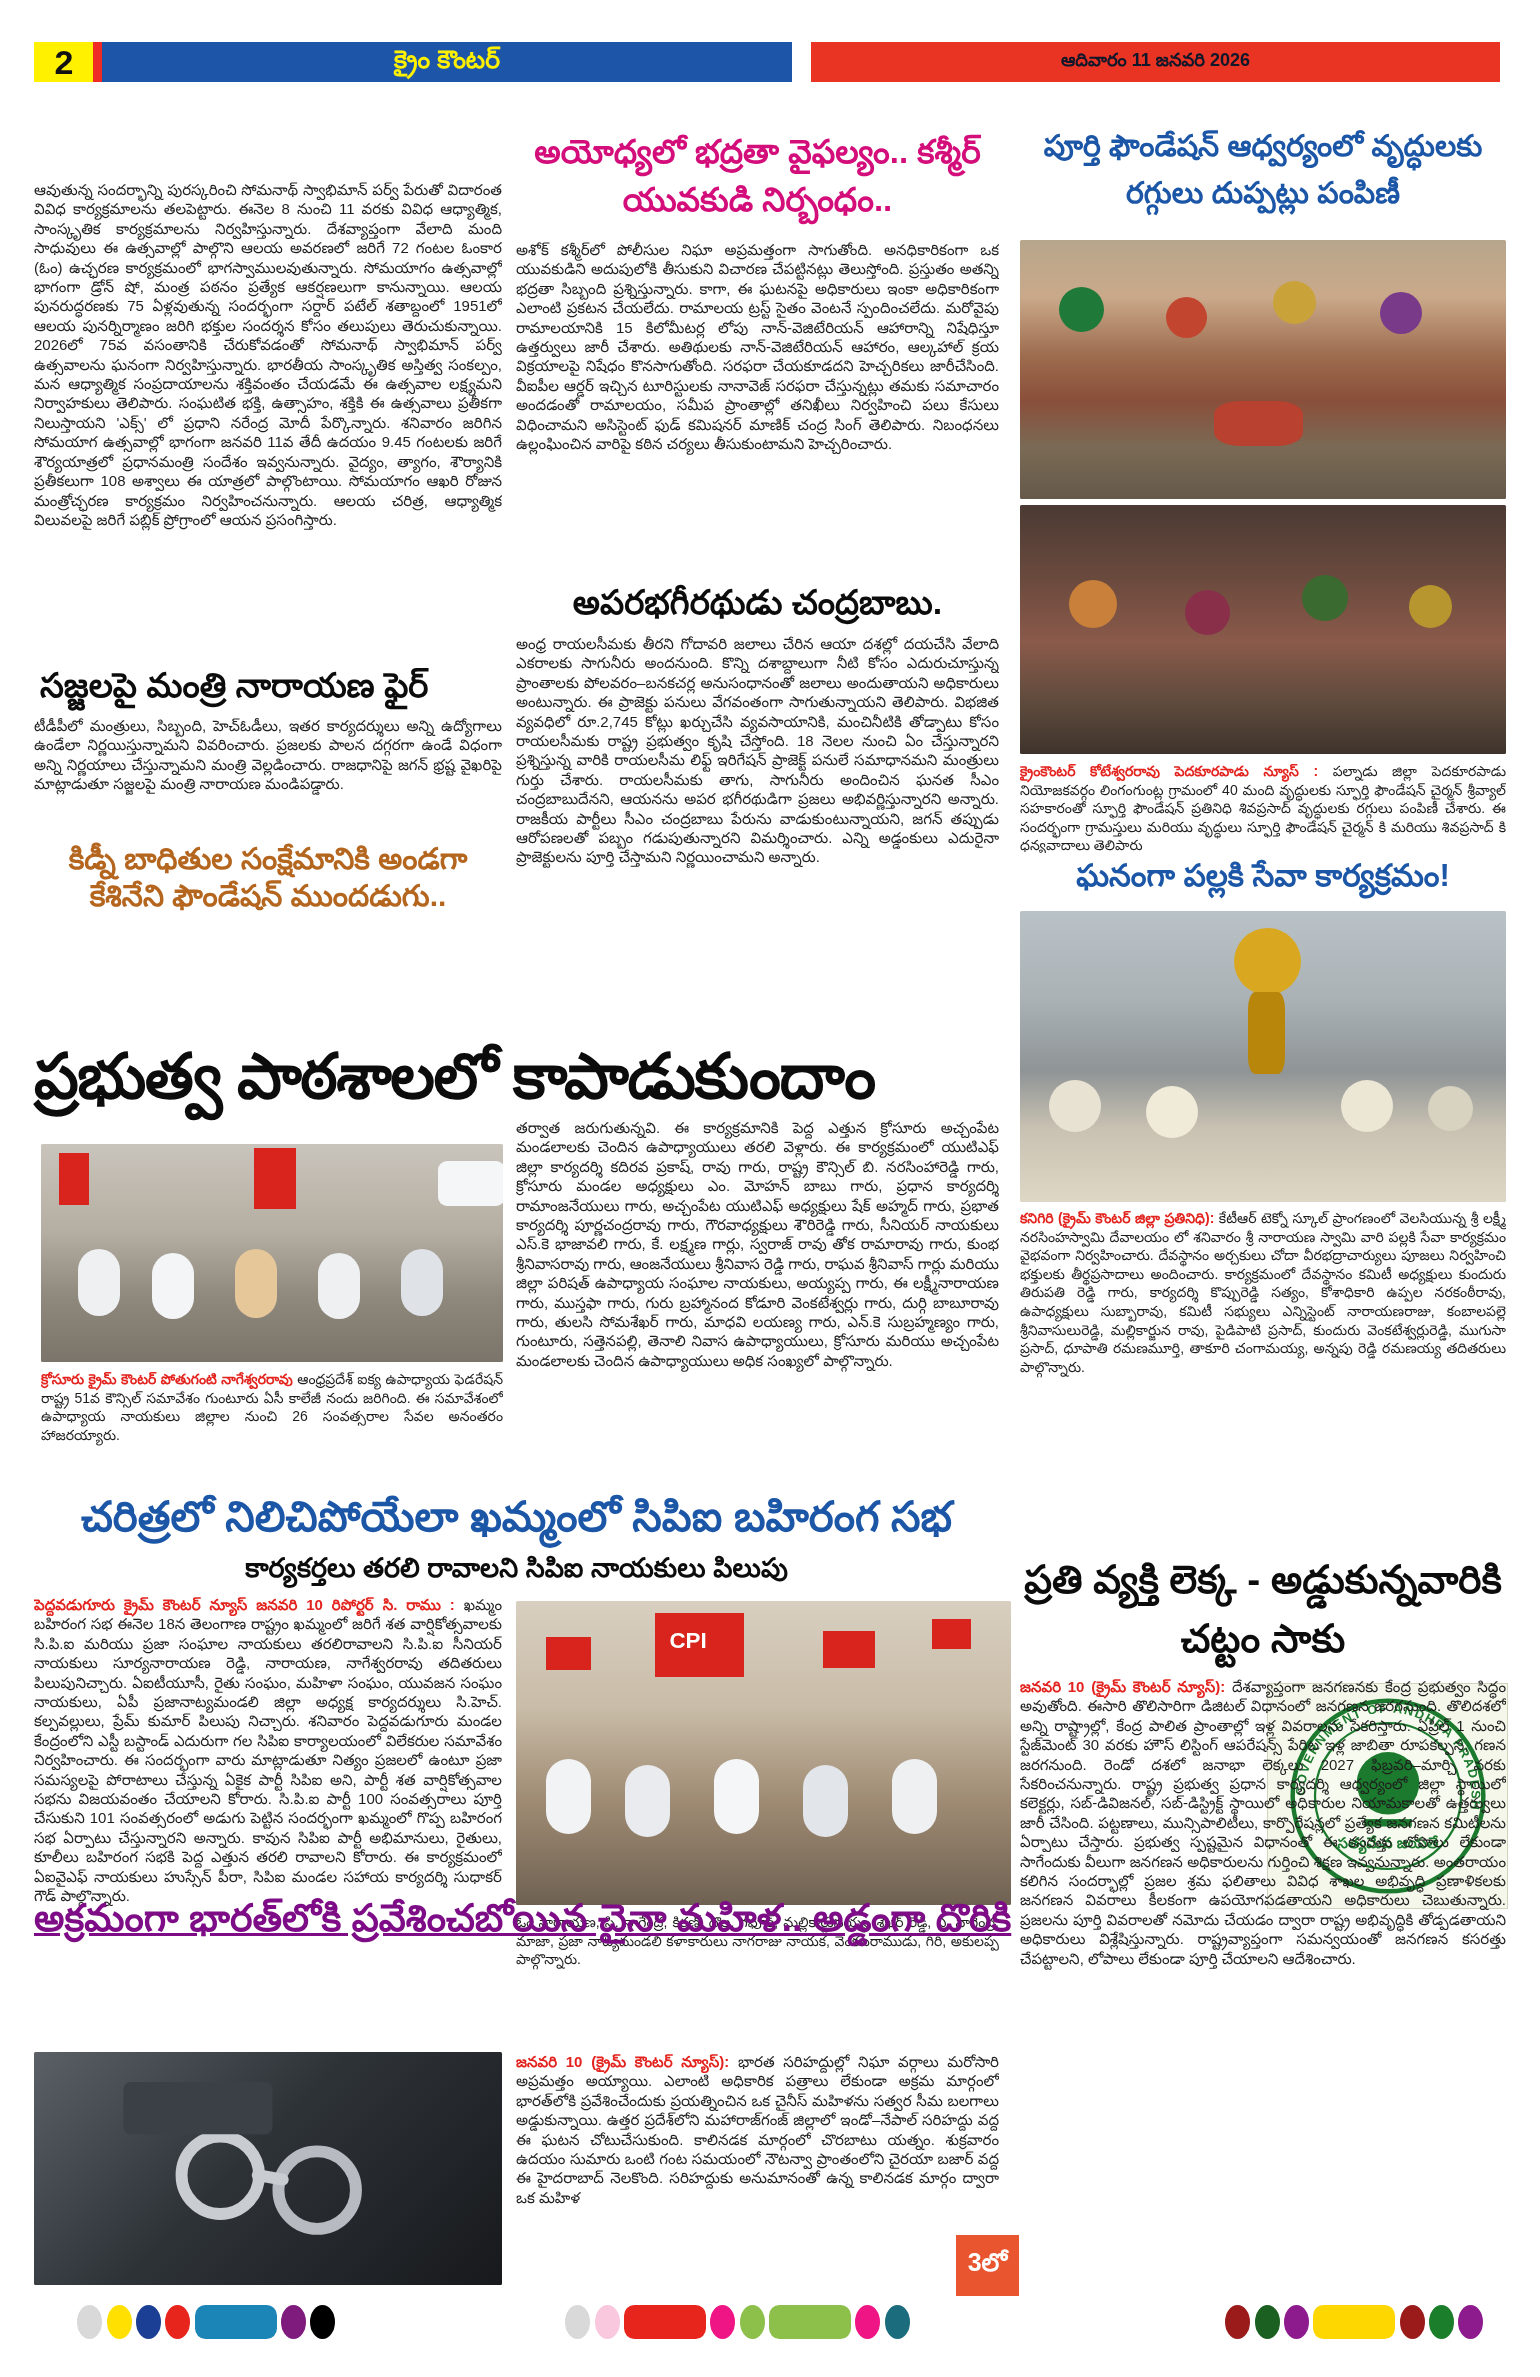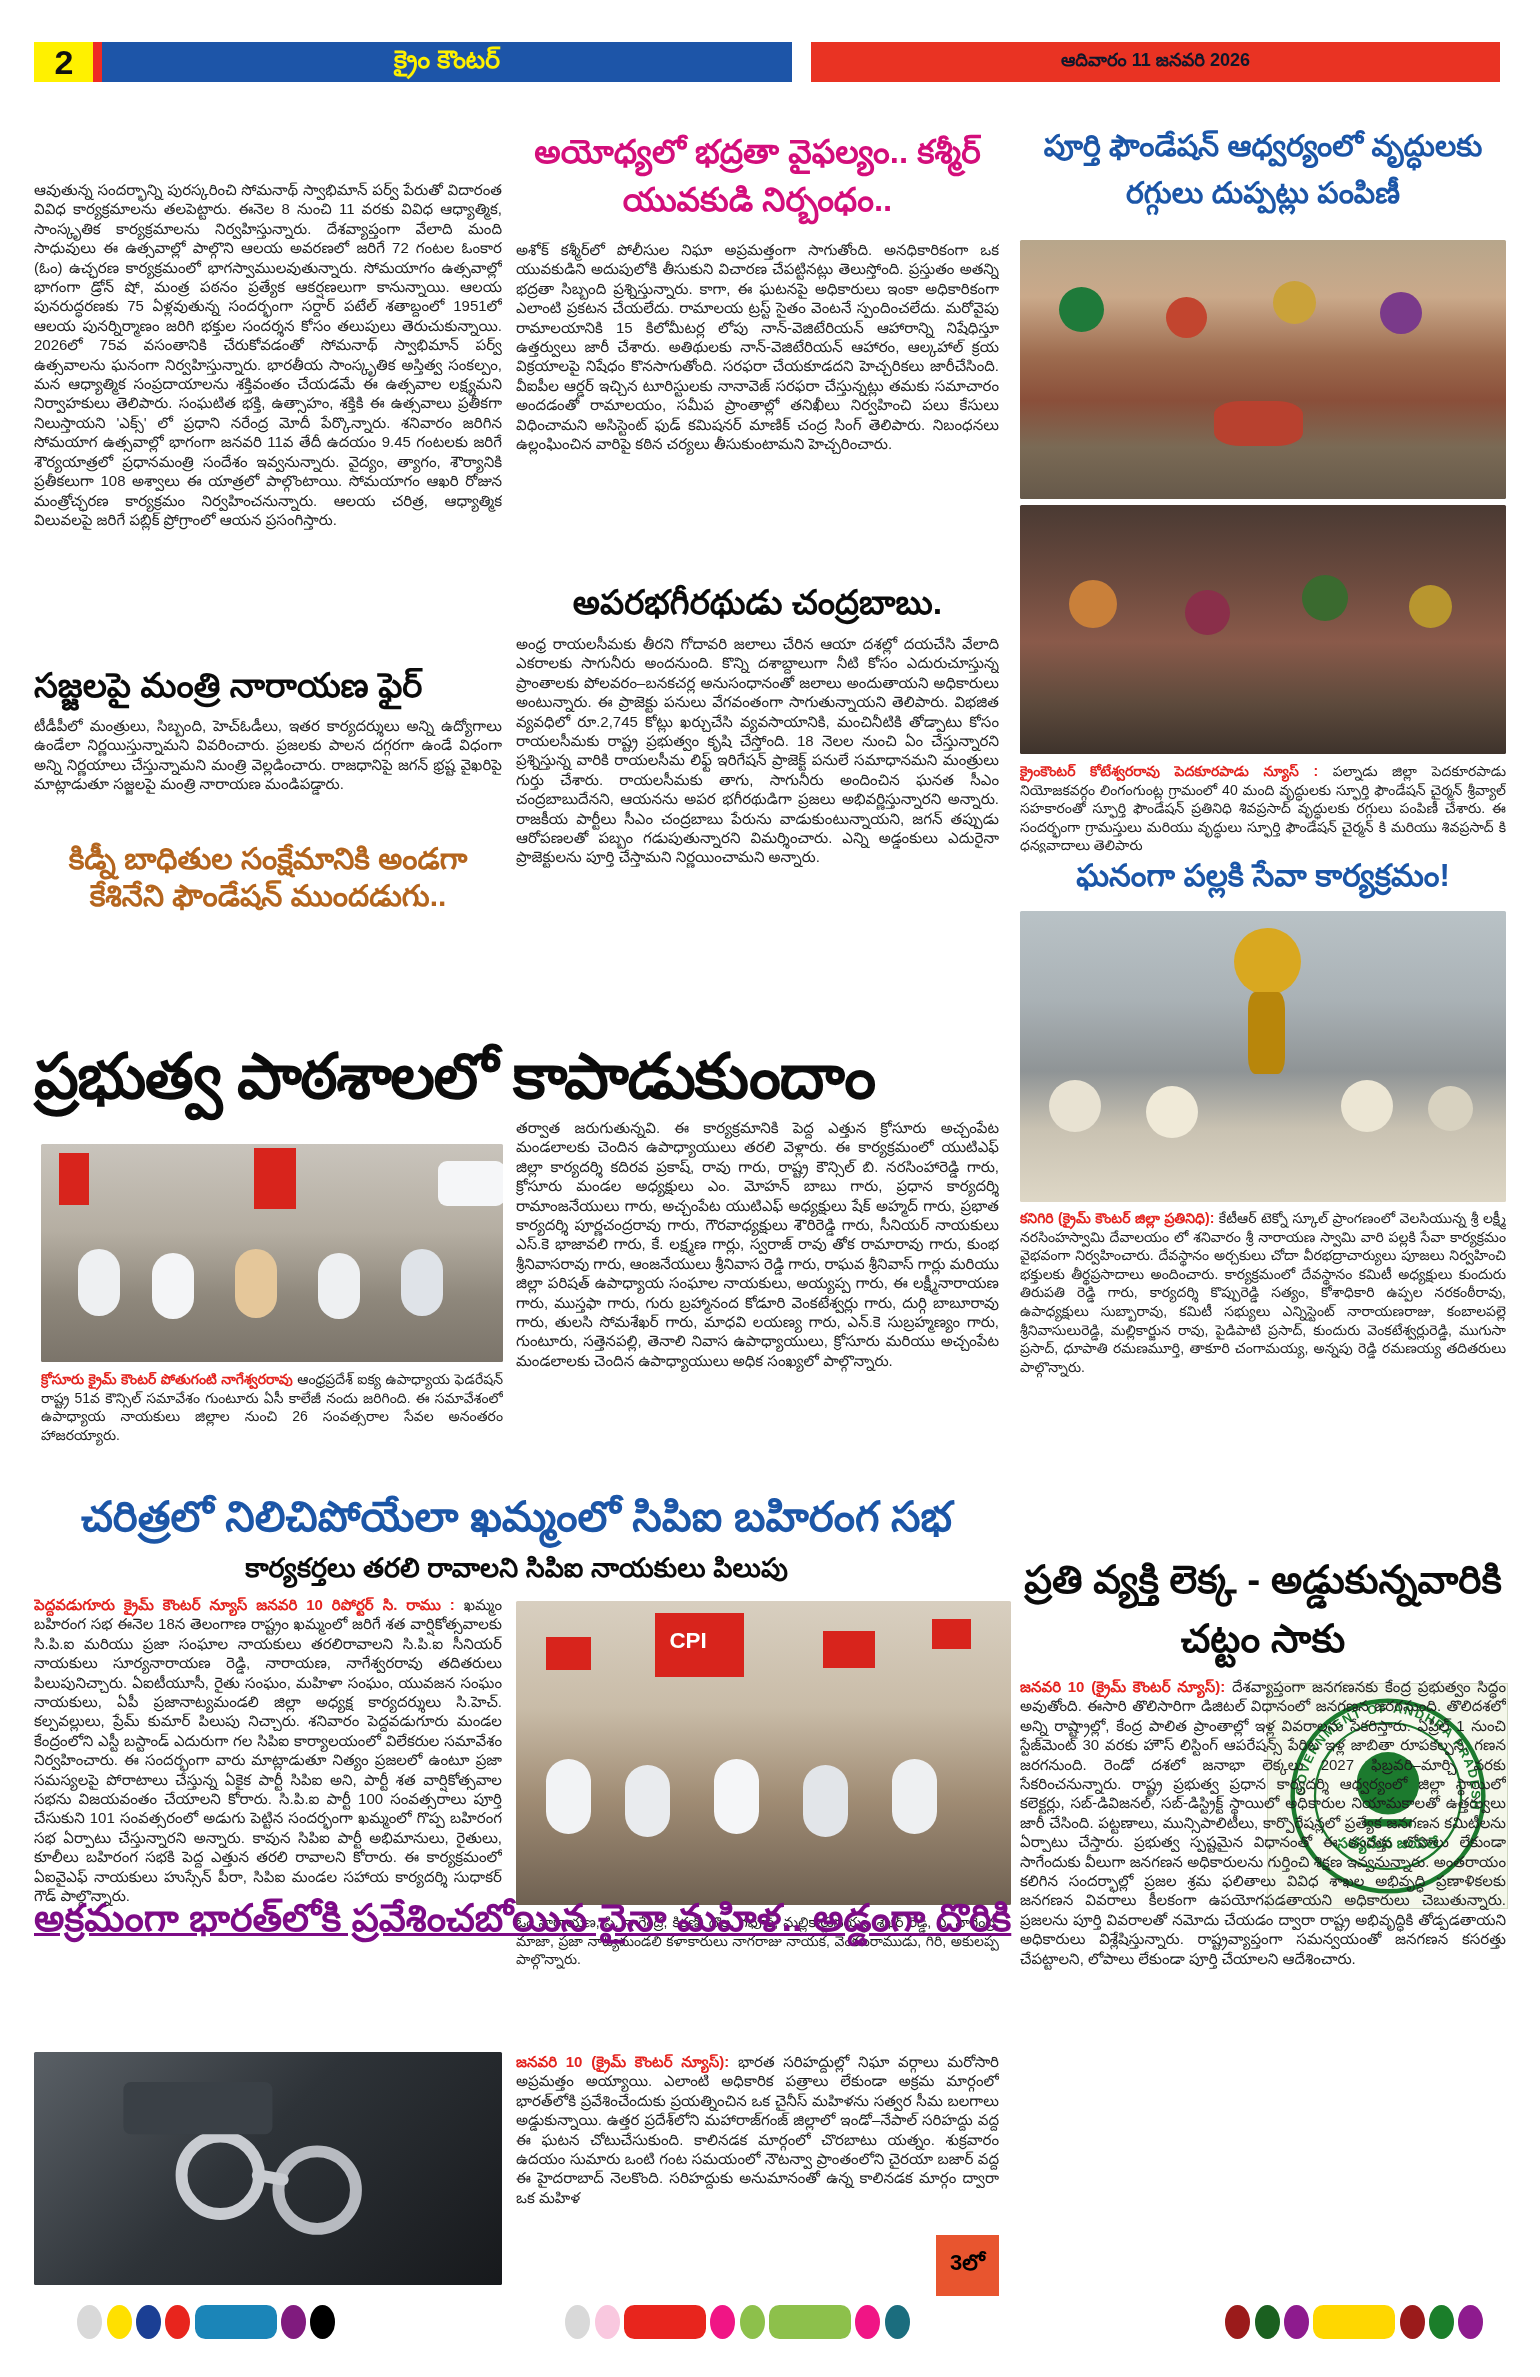--- a/index.html
+++ b/index.html
@@ -30,40 +30,40 @@
   .ph-pallaki{background:linear-gradient(180deg,#b9c2c6 0%,#aab2b6 30%,#8f9496 55%,#c9c2b2 75%,#ded7c6 100%);}
   .ph-teachers{background:linear-gradient(180deg,#c9c4bc 0%,#b5aea2 40%,#8f887c 70%,#7b746a 100%);}
   .ph-cpi{background:linear-gradient(180deg,#d8cfc0 0%,#c9bca8 35%,#a08c74 65%,#6f6152 100%);padding-left:12px;}
   .ph-cuffs{background:linear-gradient(135deg,#5a6066 0%,#2e3338 45%,#17191c 100%);}
   .blob{position:absolute;border-radius:50%;}
   .flag{position:absolute;background:#D8241C;}
   .flag-label{position:absolute;color:#ffffff;font-weight:bold;font-size:22.4px;}
   
   .seal-box{position:absolute;background:#f4f7ea;border:0.7px solid #cdd6bd;display:flex;align-items:center;justify-content:center;}
   
-  .jump{background:#E8552F;color:#000000;font-weight:bold;font-size:22px;display:flex;align-items:center;justify-content:center;}
+  .jump{background:#E8552F;color:#ffffff;font-weight:bold;font-size:25px;display:flex;align-items:center;justify-content:center;margin-left:20px;}
   
   .dots{position:absolute;white-space:nowrap;}
   .dot{display:inline-block;height:34px;margin:0 2.2px;vertical-align:middle;}
   .dot.ellipse{width:25px;border-radius:50%;}
   .dot.rect{width:82px;border-radius:10.4px;}
 </style>
 </head>
 <body>
 
 <div id="page">
 
   <div class="abs hdr-num" style="left:34px;top:42px;width:60px;height:40px;">2</div>
   <div class="abs hdr-stripe" style="left:93px;top:42px;width:9px;height:40px;"></div>
   <div class="abs hdr-blue" style="left:102px;top:42px;width:690px;height:40px;">క్రైం కౌంటర్</div>
   <div class="abs hdr-red" style="left:811px;top:42px;width:689px;height:40px;">ఆదివారం 11  జనవరి 2026</div>
 
   <div class="abs body-txt" style="left:34px;top:180px;width:468px;height:477px;">ఆవుతున్న సందర్భాన్ని పురస్కరించి సోమనాథ్ స్వాభిమాన్ పర్వ్ పేరుతో విదారంత వివిధ కార్యక్రమాలను తలపెట్టారు. ఈనెల 8 నుంచి 11 వరకు వివిధ ఆధ్యాత్మిక, సాంస్కృతిక కార్యక్రమాలను నిర్వహిస్తున్నారు. దేశవ్యాప్తంగా వేలాది మంది సాధువులు ఈ ఉత్సవాల్లో పాల్గొని ఆలయ అవరణలో జరిగే 72 గంటల ఓంకార (ఓం) ఉచ్ఛరణ కార్యక్రమంలో భాగస్వాములవుతున్నారు. సోమయాగం ఉత్సవాల్లో భాగంగా డ్రోన్ షో, మంత్ర పఠనం ప్రత్యేక ఆకర్షణలుగా కానున్నాయి. ఆలయ పునరుద్ధరణకు 75 ఏళ్లవుతున్న సందర్భంగా సర్దార్ పటేల్ శతాబ్దంలో 1951లో ఆలయ పునర్నిర్మాణం జరిగి భక్తుల సందర్శన కోసం తలుపులు తెరుచుకున్నాయి. 2026లో 75వ వసంతానికి చేరుకోవడంతో సోమనాథ్ స్వాభిమాన్ పర్వ్ ఉత్సవాలను ఘనంగా నిర్వహిస్తున్నారు. భారతీయ సాంస్కృతిక అస్తిత్వ సంకల్పం, మన ఆధ్యాత్మిక సంప్రదాయాలను శక్తివంతం చేయడమే ఈ ఉత్సవాల లక్ష్యమని నిర్వాహకులు తెలిపారు. సంఘటిత భక్తి, ఉత్సాహం, శక్తికి ఈ ఉత్సవాలు ప్రతీకగా నిలుస్తాయని 'ఎక్స్' లో ప్రధాని నరేంద్ర మోదీ పేర్కొన్నారు. శనివారం జరిగిన సోమయాగ ఉత్సవాల్లో భాగంగా జనవరి 11వ తేదీ ఉదయం 9.45 గంటలకు జరిగే శౌర్యయాత్రలో ప్రధానమంత్రి సందేశం ఇవ్వనున్నారు. వైద్యం, త్యాగం, శౌర్యానికి ప్రతీకలుగా 108 అశ్వాలు ఈ యాత్రలో పాల్గొంటాయి. సోమయాగం ఆఖరి రోజున మంత్రోచ్ఛరణ కార్యక్రమం నిర్వహించనున్నారు. ఆలయ చరిత్ర, ఆధ్యాత్మిక విలువలపై జరిగే పబ్లిక్ ప్రోగ్రాంలో ఆయన ప్రసంగిస్తారు.</div>
 
-  <div class="abs hl hl-black" style="left:34px;top:665px;width:468px;font-size:34px;">సజ్జలపై మంత్రి నారాయణ ఫైర్</div>
+  <div class="abs hl hl-black" style="left:40px;top:665px;width:468px;font-size:34px;">సజ్జలపై మంత్రి నారాయణ ఫైర్</div>
   <div class="abs hl hl-brown center" style="left:34px;top:841px;width:468px;font-size:30px;">కిడ్నీ బాధితుల సంక్షేమానికి అండగా కేశినేని ఫౌండేషన్ ముందడుగు..</div>
 
   <div class="abs body-txt" style="left:34px;top:716px;width:468px;height:118px;">టీడీపీలో మంత్రులు, సిబ్బంది, హెచ్ఓడీలు, ఇతర కార్యదర్శులు అన్ని ఉద్యోగాలు ఉండేలా నిర్ణయిస్తున్నామని వివరించారు. ప్రజలకు పాలన దగ్గరగా ఉండే విధంగా అన్ని నిర్ణయాలు చేస్తున్నామని మంత్రి వెల్లడించారు. రాజధానిపై జగన్ భ్రష్ట వైఖరిపై మాట్లాడుతూ సజ్జలపై మంత్రి నారాయణ మండిపడ్డారు.</div>
 
   <div class="abs hl hl-mag center" style="left:516px;top:128px;width:483px;font-size:33px;line-height:1.45;">అయోధ్యలో భద్రతా వైఫల్యం.. కశ్మీర్ యువకుడి నిర్బంధం..</div>
   <div class="abs body-txt" style="left:516px;top:240px;width:483px;height:337px;">అశోక్ కశ్మీర్‌లో పోలీసుల నిఘా అప్రమత్తంగా సాగుతోంది. అనధికారికంగా ఒక యువకుడిని అదుపులోకి తీసుకుని విచారణ చేపట్టినట్లు తెలుస్తోంది. ప్రస్తుతం అతన్ని భద్రతా సిబ్బంది ప్రశ్నిస్తున్నారు. కాగా, ఈ ఘటనపై అధికారులు ఇంకా అధికారికంగా ఎలాంటి ప్రకటన చేయలేదు. రామాలయ ట్రస్ట్ సైతం వెంటనే స్పందించలేదు. మరోవైపు రామాలయానికి 15 కిలోమీటర్ల లోపు నాన్-వెజిటేరియన్ ఆహారాన్ని నిషేధిస్తూ ఉత్తర్వులు జారీ చేశారు. అతిథులకు నాన్-వెజిటేరియన్ ఆహారం, ఆల్కహాల్ క్రయ విక్రయాలపై నిషేధం కొనసాగుతోంది. సరఫరా చేయకూడదని హెచ్చరికలు జారీచేసింది. వీఐపీల ఆర్డర్ ఇచ్చిన టూరిస్టులకు నానావెజ్ సరఫరా చేస్తున్నట్లు తమకు సమాచారం అందడంతో రామాలయం, సమీప ప్రాంతాల్లో తనిఖీలు నిర్వహించి పలు కేసులు విధించామని అసిస్టెంట్ ఫుడ్ కమిషనర్ మాణిక్ చంద్ర సింగ్ తెలిపారు. నిబంధనలు ఉల్లంఘించిన వారిపై కఠిన చర్యలు తీసుకుంటామని హెచ్చరించారు.</div>
 
   <div class="abs hl hl-black center" style="left:516px;top:582px;width:483px;font-size:34px;">అపరభగీరథుడు చంద్రబాబు.</div>
   <div class="abs body-txt" style="left:516px;top:634px;width:483px;height:400px;">అంధ్ర రాయలసీమకు తీరని గోదావరి జలాలు చేరిన ఆయా దశల్లో దయచేసి వేలాది ఎకరాలకు సాగునీరు అందనుంది. కొన్ని దశాబ్దాలుగా నీటి కోసం ఎదురుచూస్తున్న ప్రాంతాలకు పోలవరం–బనకచర్ల అనుసంధానంతో జలాలు అందుతాయని అధికారులు అంటున్నారు. ఈ ప్రాజెక్టు పనులు వేగవంతంగా సాగుతున్నాయని తెలిపారు. విభజిత వ్యవధిలో రూ.2,745 కోట్లు ఖర్చుచేసి వ్యవసాయానికి, మంచినీటికి తోడ్పాటు కోసం రాయలసీమకు రాష్ట్ర ప్రభుత్వం కృషి చేస్తోంది. 18 నెలల నుంచి ఏం చేస్తున్నారని ప్రశ్నిస్తున్న వారికి రాయలసీమ లిఫ్ట్ ఇరిగేషన్ ప్రాజెక్ట్ పనులే సమాధానమని మంత్రులు గుర్తు చేశారు. రాయలసీమకు తాగు, సాగునీరు అందించిన ఘనత సీఎం చంద్రబాబుదేనని, ఆయనను అపర భగీరథుడిగా ప్రజలు అభివర్ణిస్తున్నారని అన్నారు. రాజకీయ పార్టీలు సీఎం చంద్రబాబు పేరును వాడుకుంటున్నాయని, జగన్ తప్పుడు ఆరోపణలతో పబ్బం గడుపుతున్నారని విమర్శించారు. ఎన్ని అడ్డంకులు ఎదురైనా ప్రాజెక్టులను పూర్తి చేస్తామని నిర్ణయించామని అన్నారు.</div>
 

